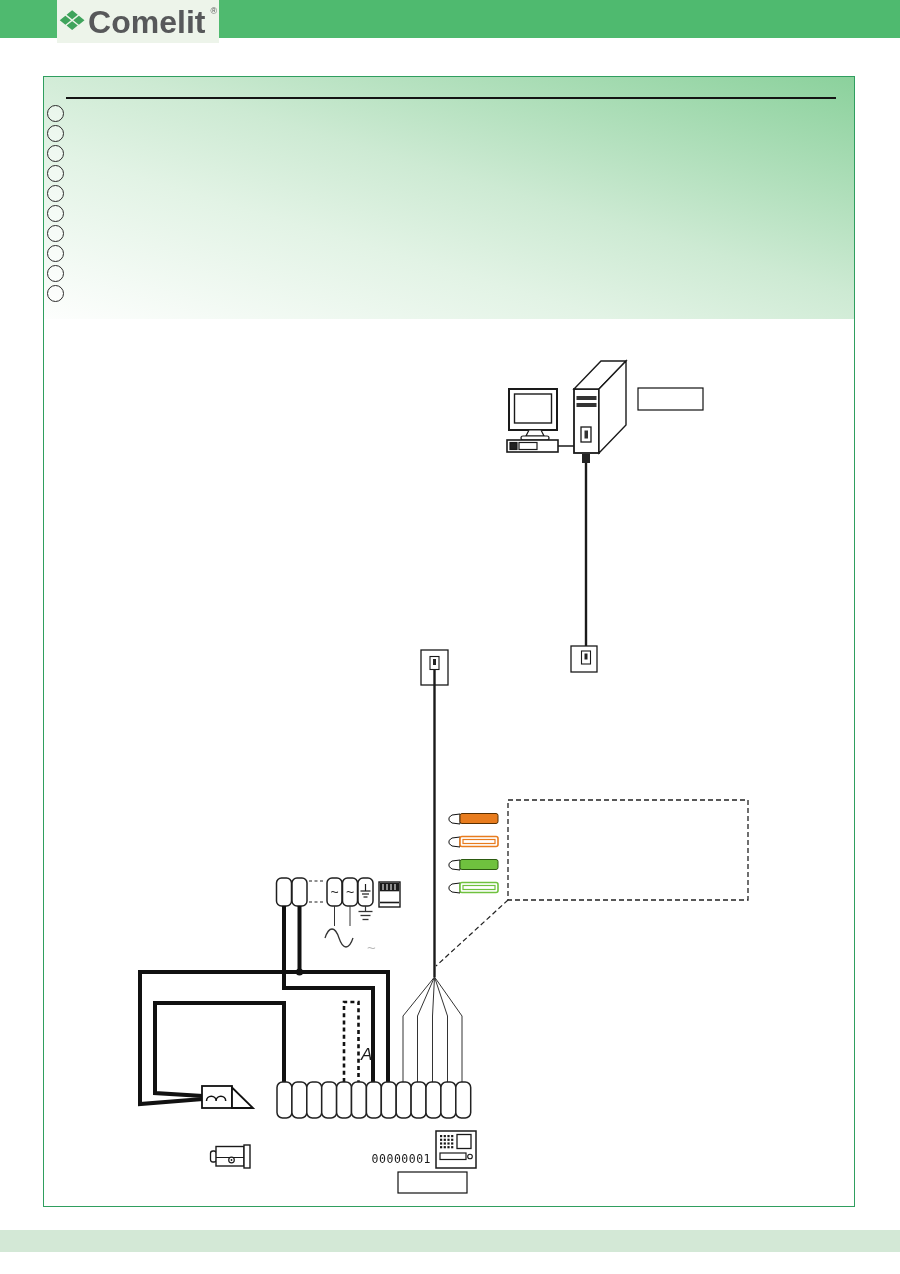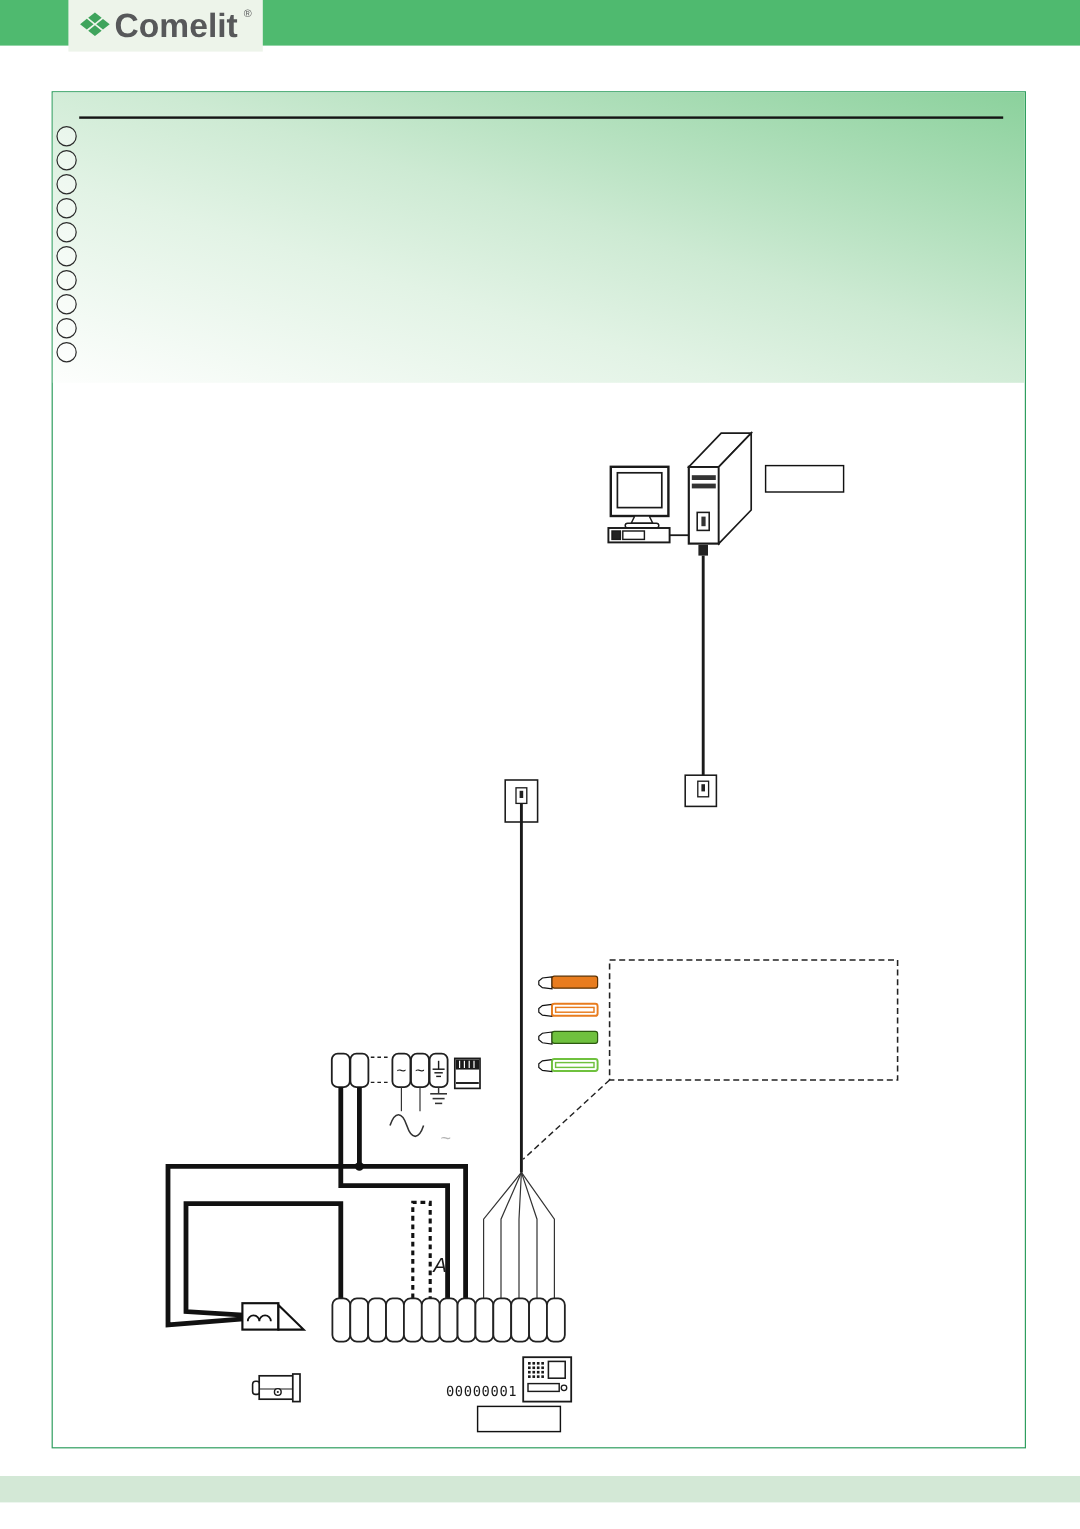--- a/index.html
+++ b/index.html
@@ -7,21 +7,21 @@
     width:900px;height:1274px;position:relative;overflow:hidden;
     background:#ffffff;font-family:"Liberation Sans",sans-serif;
   }
   
   .top-bar{position:absolute;left:0;top:0;width:900px;height:38px;background:#4fba6f;}
   .logo-box{
     position:absolute;left:57px;top:0;width:162px;height:43px;background:#edf4ea;
     display:flex;align-items:center;justify-content:center;gap:4px;
   }
   .logo-mark{font-size:27px;line-height:1;color:#3fa45c;transform:scaleX(1.25);}
-  .logo-text{font-size:28px;font-weight:bold;color:#57585a;letter-spacing:0px;line-height:1;}
+  .logo-text{font-size:32px;font-weight:bold;color:#57585a;letter-spacing:0px;line-height:1;}
   .logo-reg{font-size:9px;color:#57585a;vertical-align:top;position:relative;top:-11px;left:1px;}
   
   .frame{
     position:absolute;left:43px;top:76px;width:812px;height:1131px;
     border:1px solid #2f9e5f;background:#ffffff;box-sizing:border-box;
   }
   .header-panel{
     position:absolute;left:0;top:0;right:0;height:242px;
     background:linear-gradient(to top right,#fdfefd 0%,#e2f3e5 35%,#cdead3 55%,#8bd19c 100%);
   }

